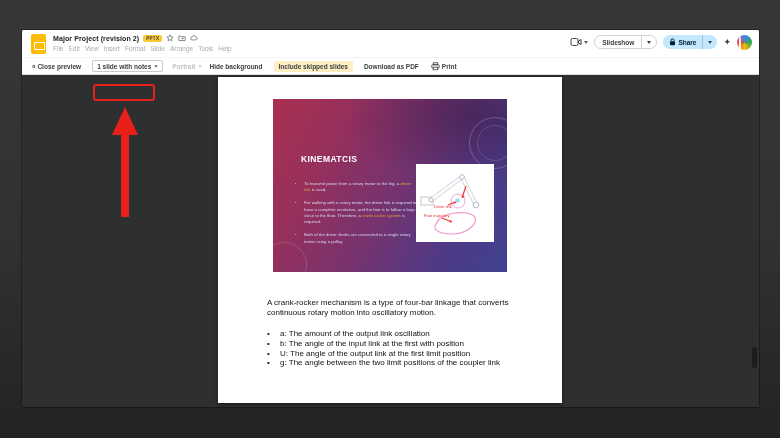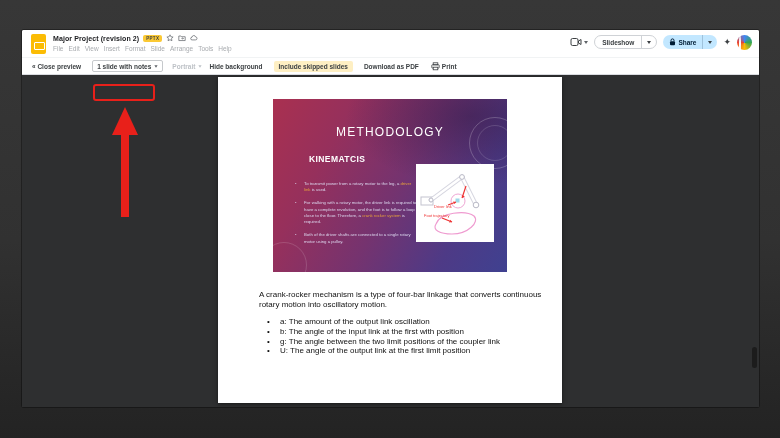--- a/index.html
+++ b/index.html
@@ -70,34 +70,34 @@
            background:
              radial-gradient(120% 90% at 85% 10%, rgba(40,20,60,.45) 0%, rgba(40,20,60,0) 45%),
              linear-gradient(118deg,#a93050 0%,#96305c 25%,#75336f 52%,#4e3a86 78%,#3f4190 100%); }
   .deco-circle { position:absolute; border:1px solid rgba(255,255,255,.22); border-radius:50%; }
   .dc1 { width:52px; height:52px; right:-14px; top:18px; }
   .dc2 { width:36px; height:36px; right:-6px; top:26px; border-color:rgba(255,255,255,.15); }
   .dc3 { width:16px; height:16px; right:22px; top:96px; border-color:rgba(255,255,255,.18); }
   .dc4 { width:46px; height:46px; left:-12px; bottom:-16px; border-color:rgba(255,255,255,.15); }
   .slide-title { position:absolute; left:0; right:0; top:26px; text-align:center; color:#fff;
                  font-size:12px; font-weight:300; letter-spacing:1.2px; }
-  .slide-heading { position:absolute; left:36px; top:55px; color:#fff; font-size:8.5px; font-weight:700; letter-spacing:.4px; }
+  .slide-heading { position:absolute; left:28px; top:55px; color:#fff; font-size:8.5px; font-weight:700; letter-spacing:.4px; }
   .slide-bullets { position:absolute; left:22px; top:82px; width:122px; list-style:none; }
   .slide-bullets li { position:relative; padding-left:9px; margin-bottom:7px;
                       font-size:4.3px; line-height:1.45; color:#ddd9f0; }
   .slide-bullets li::before { content:"•"; position:absolute; left:0; top:0; color:#ddd9f0; font-size:4.3px; }
   .hl { color:#e6a23c; }
 
   
   .diagram { position:absolute; left:143px; top:65px; width:78px; height:78px; background:#fff; }
 
   
   .notes { position:absolute; left:37px; top:209px; width:298px; font-size:8px; line-height:1.21;
            color:#111; }
-  .notes p { margin:4px; }
+  .notes p { margin:12px; }
   .note-bullets { list-style:none; margin-top:8px; }
   .note-bullets li { position:relative; padding-left:25px; }
   .note-bullets li::before { content:"•"; position:absolute; left:12px; top:0; font-size:8px; }
 
   
   .annot-rect { position:absolute; left:71px; top:54px; width:62px; height:17px;
                 border:2px solid #e8201a; border-radius:3px; pointer-events:none; }
   .arrow-shaft { position:absolute; left:99px; top:103px; width:8px; height:84px; background:#e8201a; }
   .arrow-head { position:absolute; left:90px; top:77px; width:0; height:0;
                 border-left:13px solid transparent; border-right:13px solid transparent;
@@ -196,21 +196,20 @@
     </div>
 
     <div class="preview-area">
       <div class="page">
 
         <div class="slide">
           <span class="deco-circle dc1"></span>
           <span class="deco-circle dc2"></span>
           <span class="deco-circle dc3"></span>
           <span class="deco-circle dc4"></span>
-          <div class="slide-title">METHODOLOGY</div>
           <div class="slide-heading">KINEMATCIS</div>
           <ul class="slide-bullets">
             <li><span>To transmit power from a rotary motor to the leg, a </span><span class="hl">driver link</span><span> is used.</span></li>
             <li><span>For walking with a rotary motor, the driver link is required to have a complete revolution, and the foot is to follow a loop close to the floor. Therefore, a </span><span class="hl">crank rocker system</span><span> is required.</span></li>
             <li><span>Both of the driver shafts are connected to a single rotary motor using a pulley.</span><span class="hl"></span><span></span></li>
           </ul>
           <div class="diagram">
             <svg width="78" height="78" viewBox="0 0 78 78">
               <rect x="5" y="33" width="12" height="8" fill="none" stroke="#c3c3cf" stroke-width="1"></rect>
               <line x1="15" y1="36" x2="46" y2="13" stroke="#d6d6e0" stroke-width="4.5" stroke-linecap="round"></line>
@@ -234,22 +233,22 @@
             </svg>
           </div>
         </div>
 
         <div class="notes">
           <p>A crank-rocker mechanism is a type of four-bar linkage that converts continuous rotary motion into oscillatory motion.</p>
           <ul class="note-bullets">
 
           <li>a: The amount of the output link oscillation</li>
               <li>b: The angle of the input link at the first with position</li>
+              <li>U: The angle of the output link at the first limit position</li>
               <li>g: The angle between the two limit positions of the coupler link</li>
-              <li>U: The angle of the output link at the first limit position</li>
             </ul>
         </div>
       </div>
 
       <div class="scroll-thumb"></div>
     </div>
 
     <div class="annot-rect"></div>
   </div>
 

